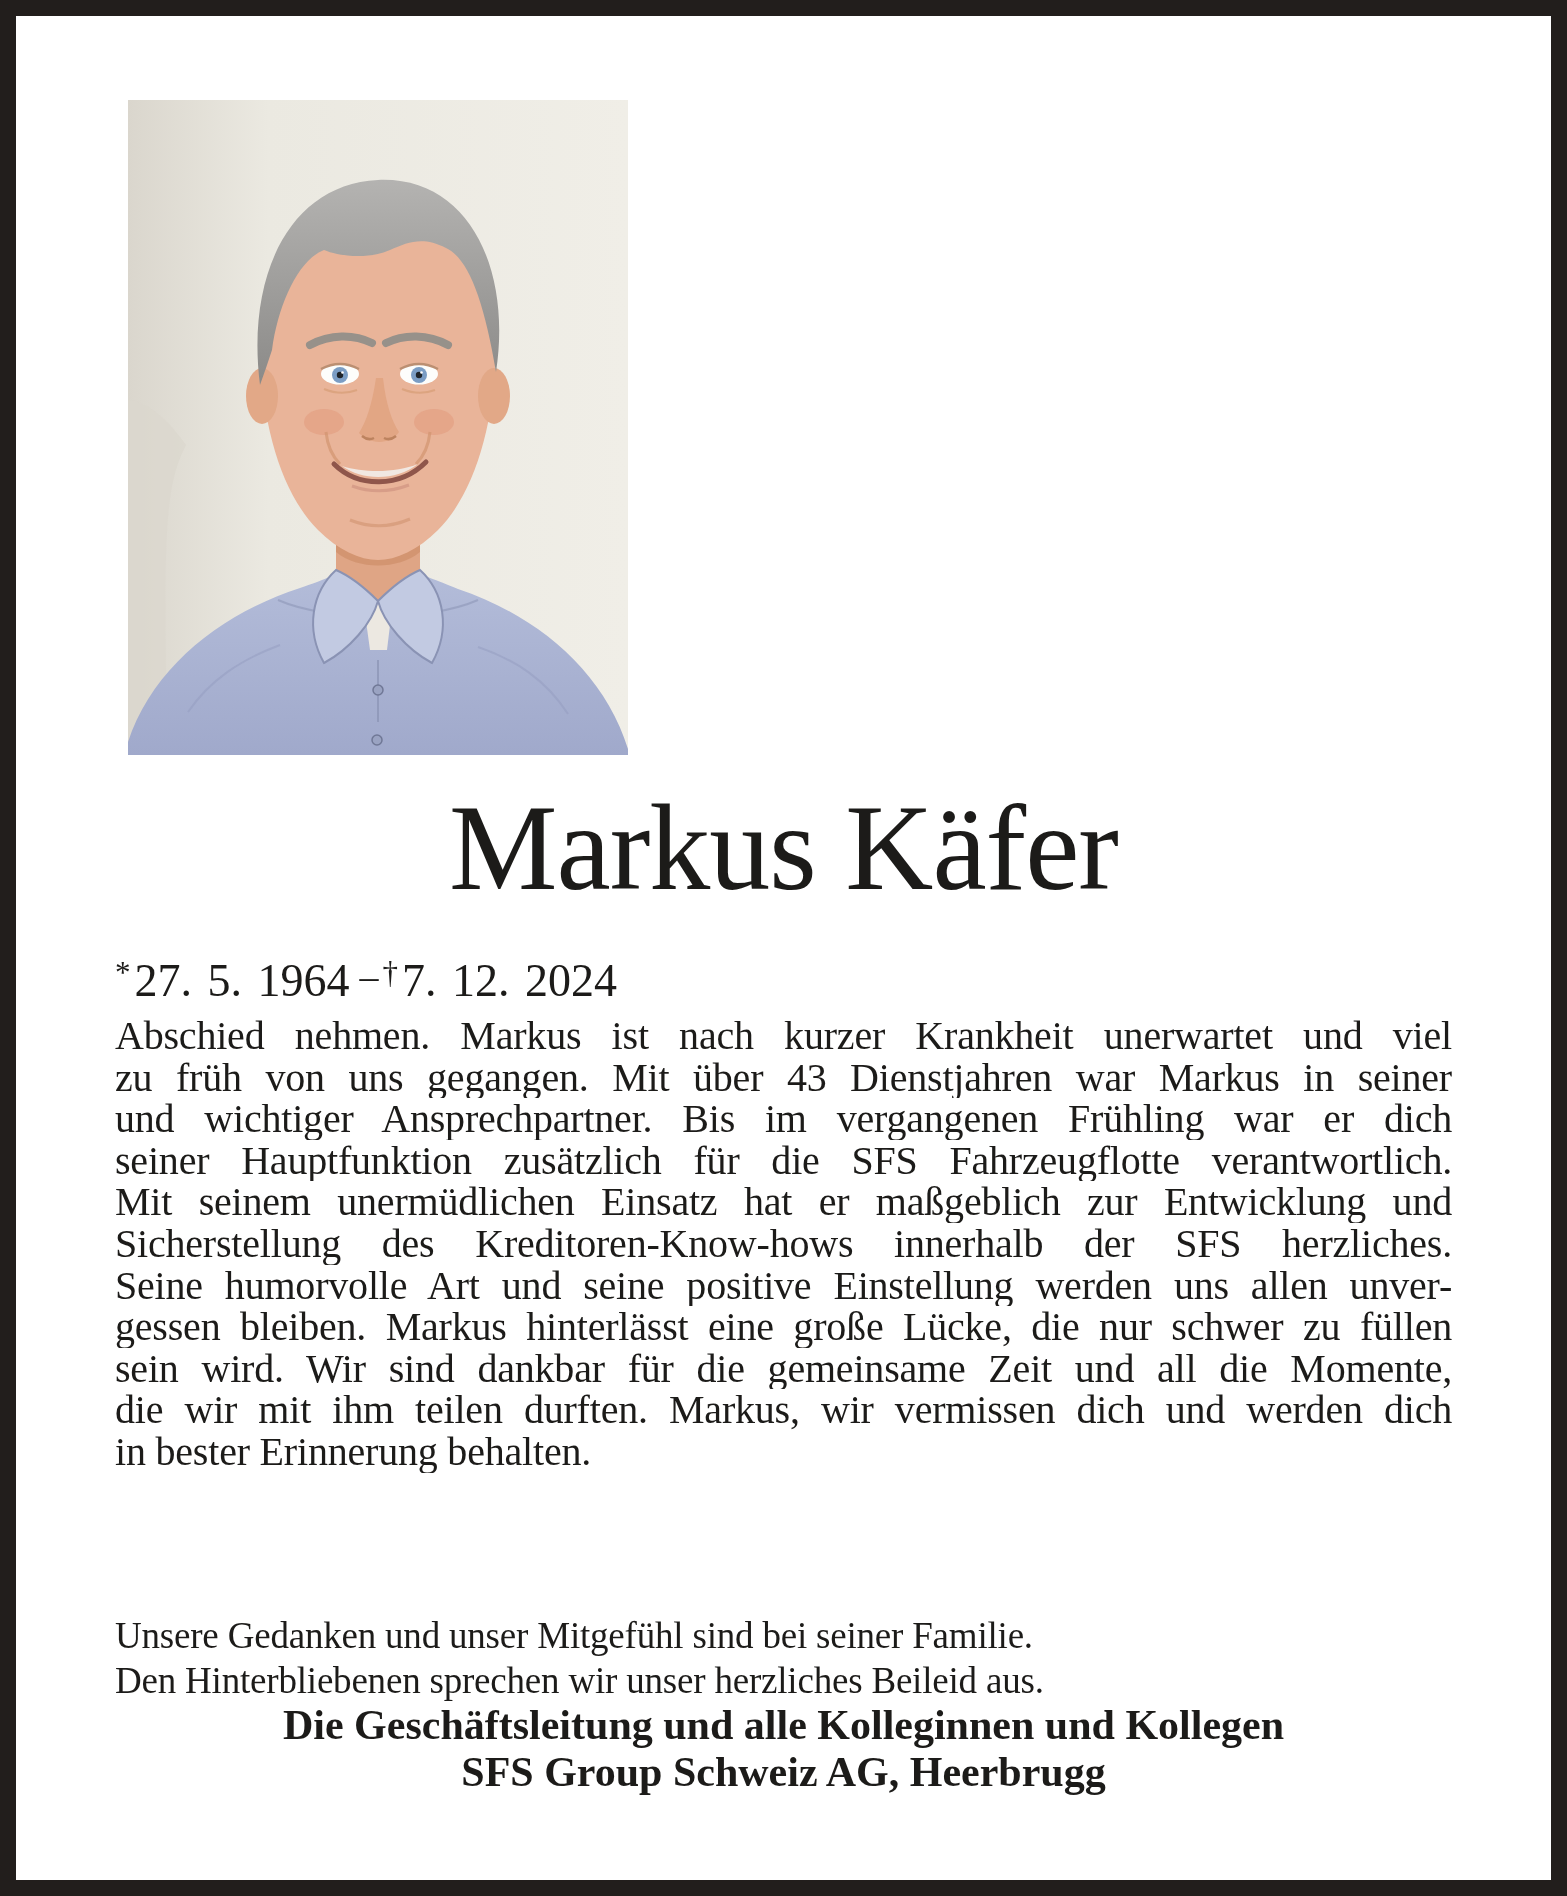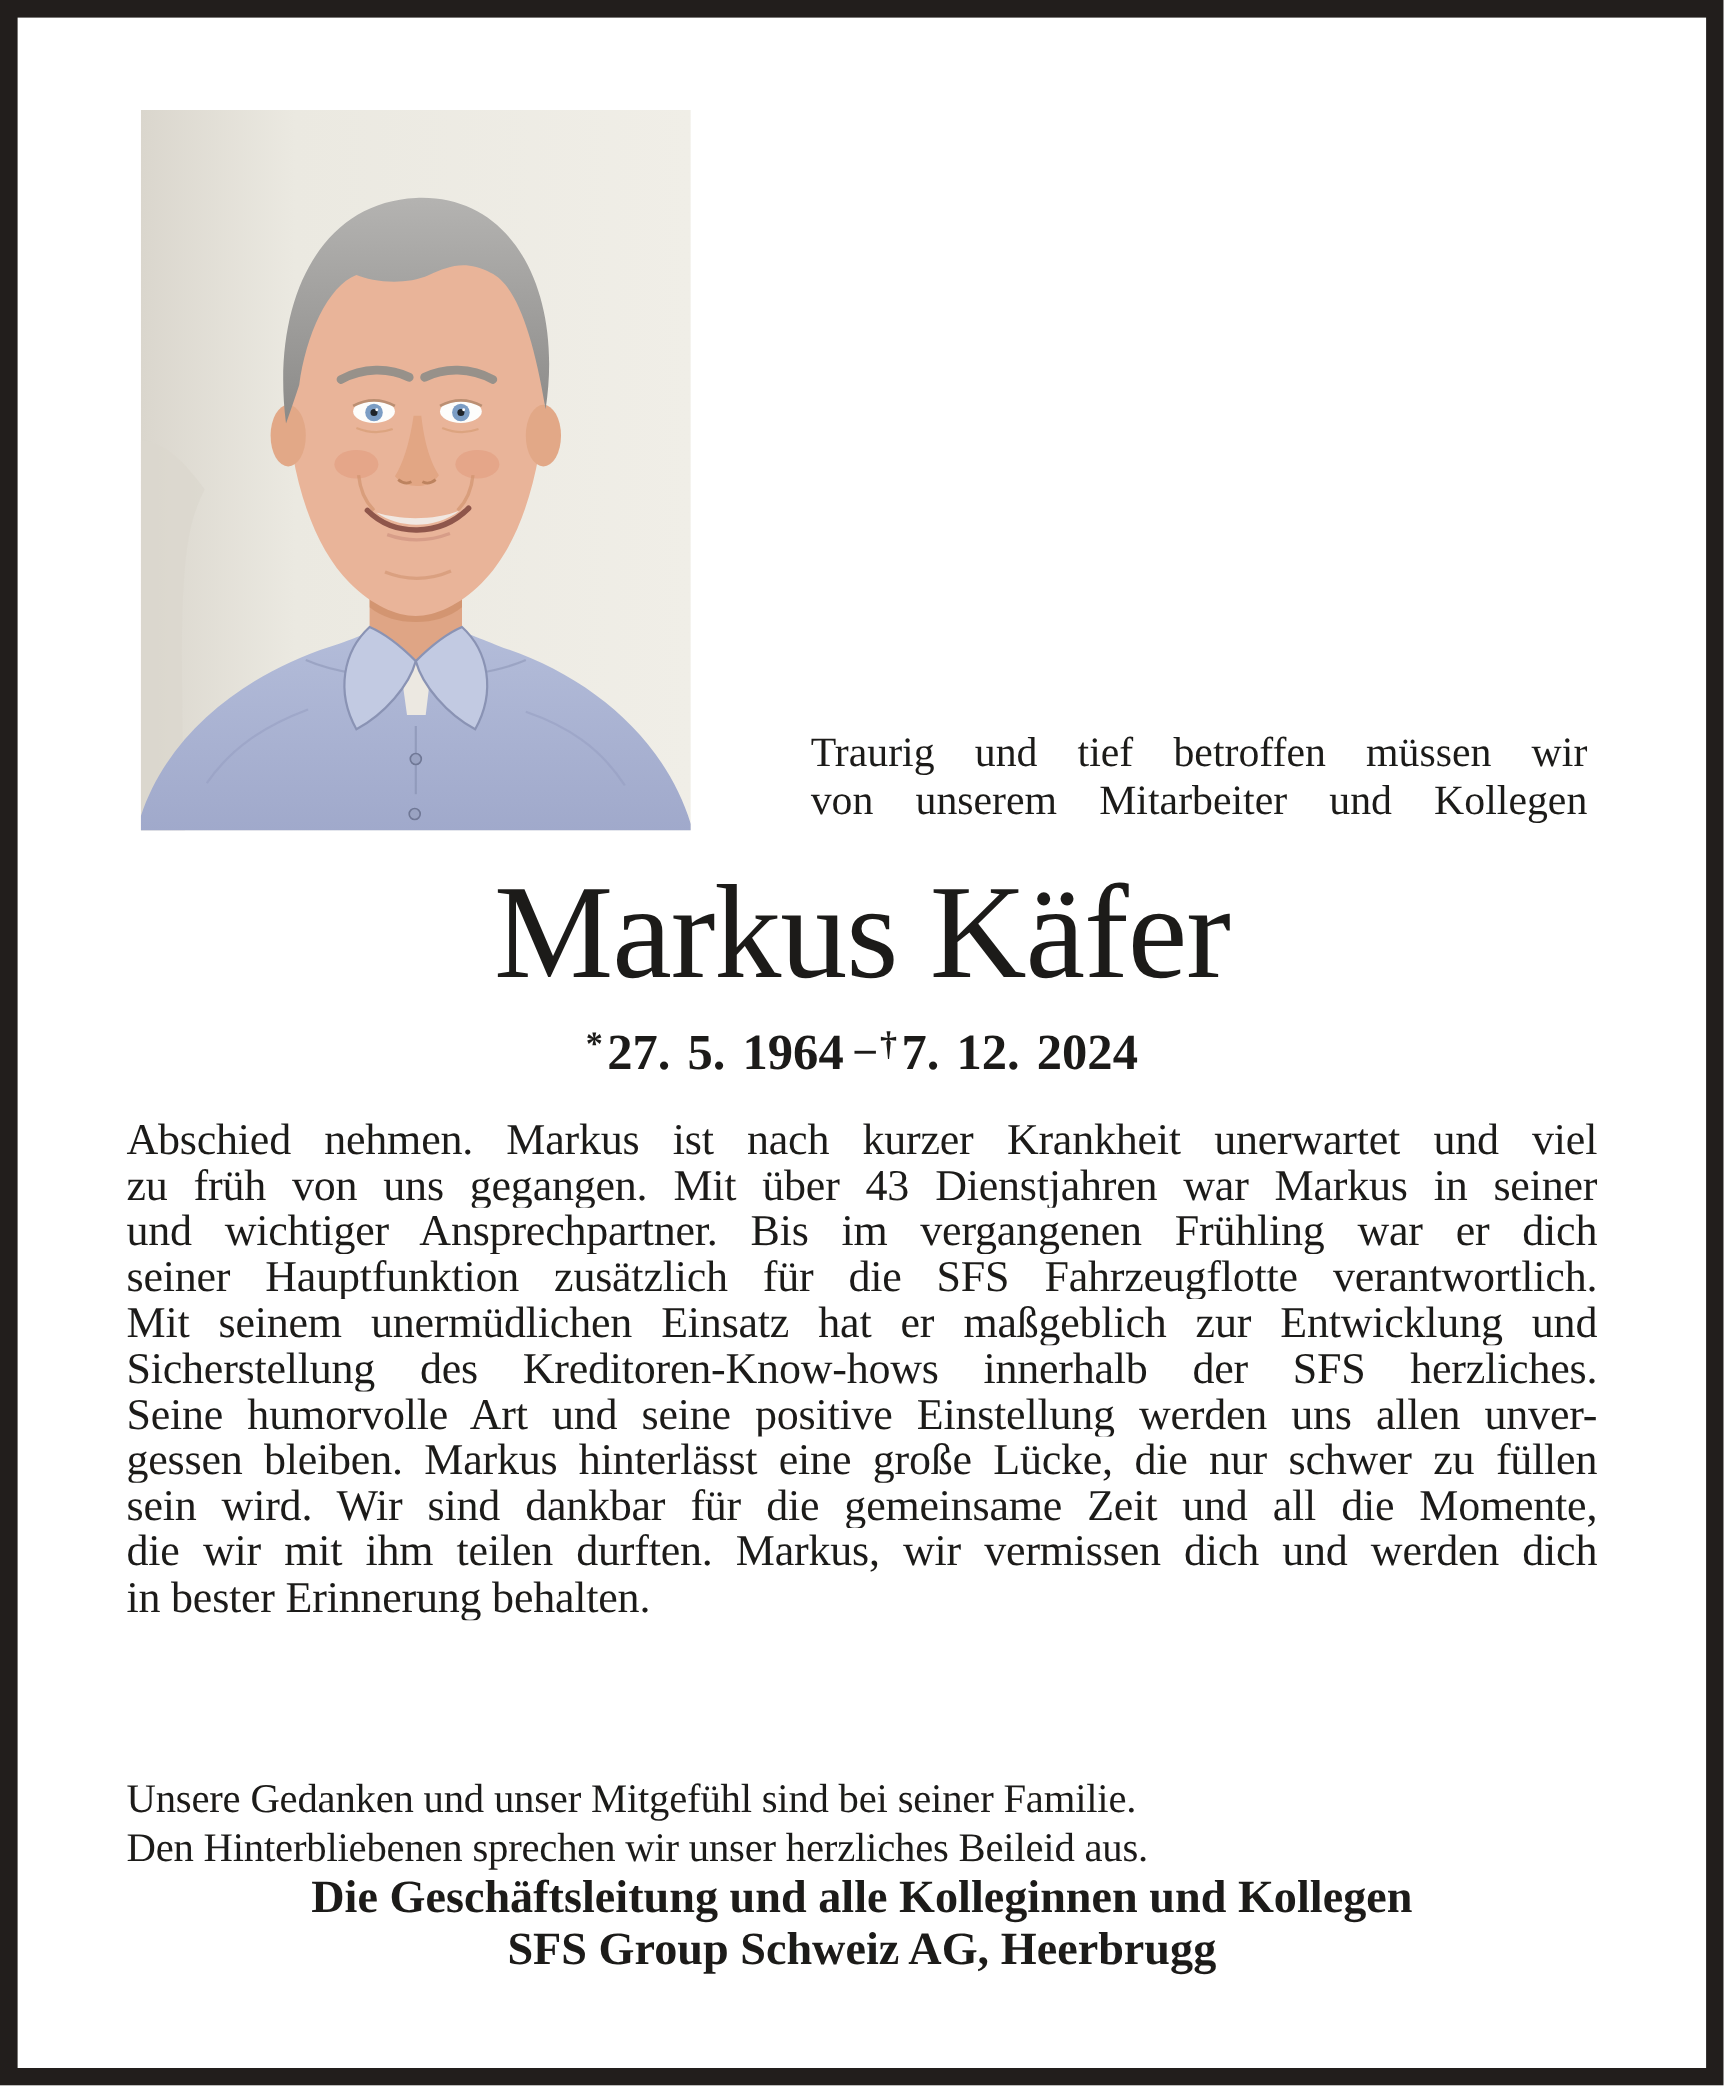--- a/index.html
+++ b/index.html
@@ -49,25 +49,25 @@
     font-size: 122px;
     font-weight: 400;
     letter-spacing: -1px;
     line-height: 120px;
     text-align: center;
   }
   
   .dates {
     position: absolute;
     left: 99px;
-    top: 916px;
-    width: 1337px;
-    text-align: center;
+    top: 940px;
+    width: 1337px;
+    text-align: left;
     font-size: 46px;
-    font-weight: 700;
+    font-weight: 400;
     line-height: 50px;
     word-spacing: 4px;
   }
   .dates .sym {
     font-size: 31px;
     position: relative;
     top: -13px;
     margin-right: 4px;
   }
   .dates .dash {
@@ -179,24 +179,20 @@
     <ellipse cx="306" cy="322" rx="20" ry="13" fill="#e2977a" opacity="0.5"></ellipse>
     <path d="M198,332 Q200,352 212,364" stroke="#d2946f" stroke-width="3" fill="none" opacity="0.7"></path>
     <path d="M302,332 Q300,352 288,364" stroke="#d2946f" stroke-width="3" fill="none" opacity="0.7"></path>
 
     <path d="M214,366 C235,381 268,381 290,364 C268,373 236,373 214,366 Z" fill="#f1e8e2"></path>
     <path d="M206,364 C230,388 272,388 298,362" stroke="#8f564b" stroke-width="5" stroke-linecap="round" fill="none"></path>
     <path d="M224,386 Q252,396 281,385" stroke="#d79d88" stroke-width="3" fill="none"></path>
     <path d="M222,420 Q252,432 282,419" stroke="#d0926f" stroke-width="3" fill="none" opacity="0.6"></path>
   </svg>
 
-  <div class="intro">
-    <div class="jline">Traurig und tief betroffen müssen wir</div>
-    <div class="jline">von unserem Mitarbeiter und Kollegen</div>
-  </div>
 
   <h1 class="name">Markus Käfer</h1>
 
   <div class="dates">
     <span class="sym">*</span><span>27. 5. 1964</span><span class="dash">–</span><span class="sym">†</span><span>7. 12. 2024</span>
   </div>
 
   <div class="bodytext">
     <div class="jline">Abschied nehmen. Markus ist nach kurzer Krankheit unerwartet und viel</div>
     <div class="jline">zu früh von uns gegangen. Mit über 43 Dienstjahren war Markus in seiner</div>

